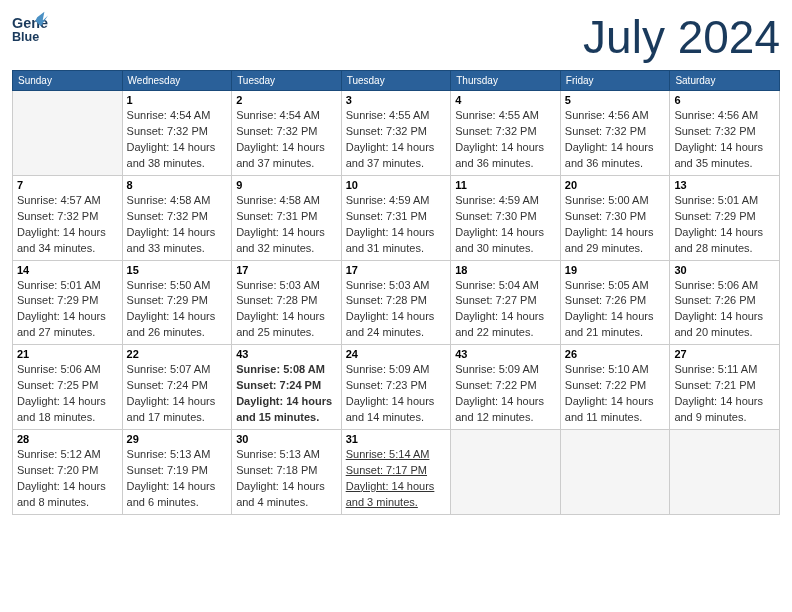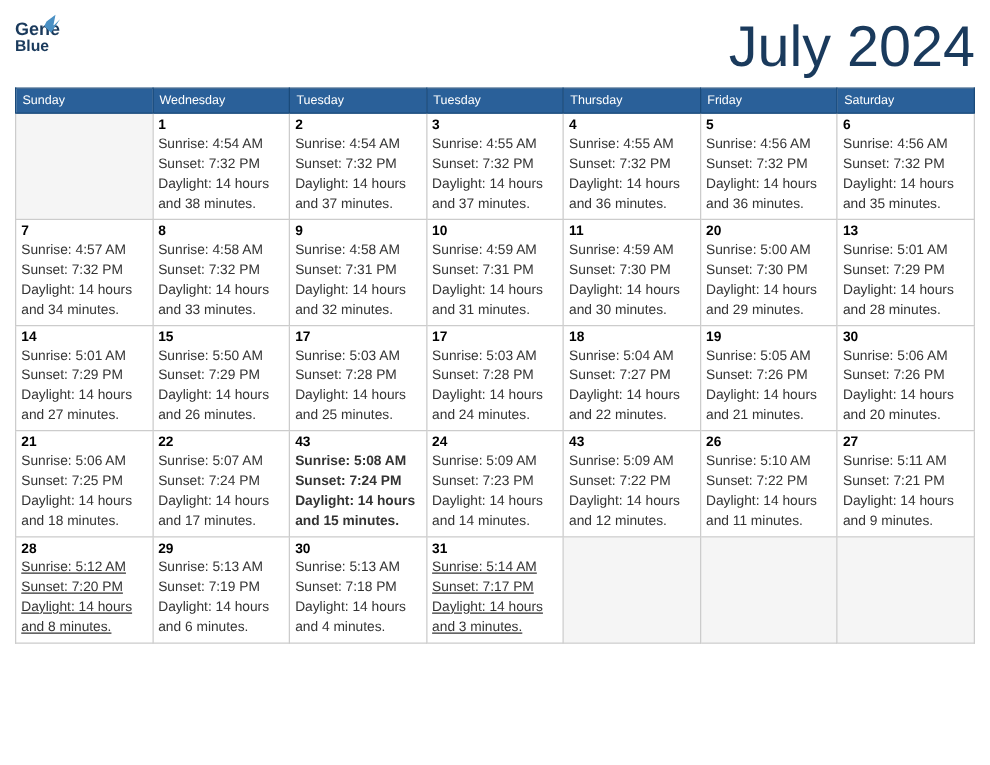--- a/index.html
+++ b/index.html
@@ -311,21 +311,21 @@
             <span class="day-num">27</span>
             <div class="day-info" style="white-space: pre-line;">Sunrise: 5:11 AM
 Sunset: 7:21 PM
 Daylight: 14 hours
 and 9 minutes.</div>
           </td>
         </tr>
         <tr>
           <td>
             <span class="day-num">28</span>
-            <div class="day-info" style="white-space: pre-line; text-decoration: underline;">Sunrise: 5:12 AM
+            <div class="day-info" style="white-space: pre-line;">Sunrise: 5:12 AM
 Sunset: 7:20 PM
 Daylight: 14 hours
 and 8 minutes.</div>
           </td>
           <td>
             <span class="day-num">29</span>
             <div class="day-info" style="white-space: pre-line;">Sunrise: 5:13 AM
 Sunset: 7:19 PM
 Daylight: 14 hours
 and 6 minutes.</div>

